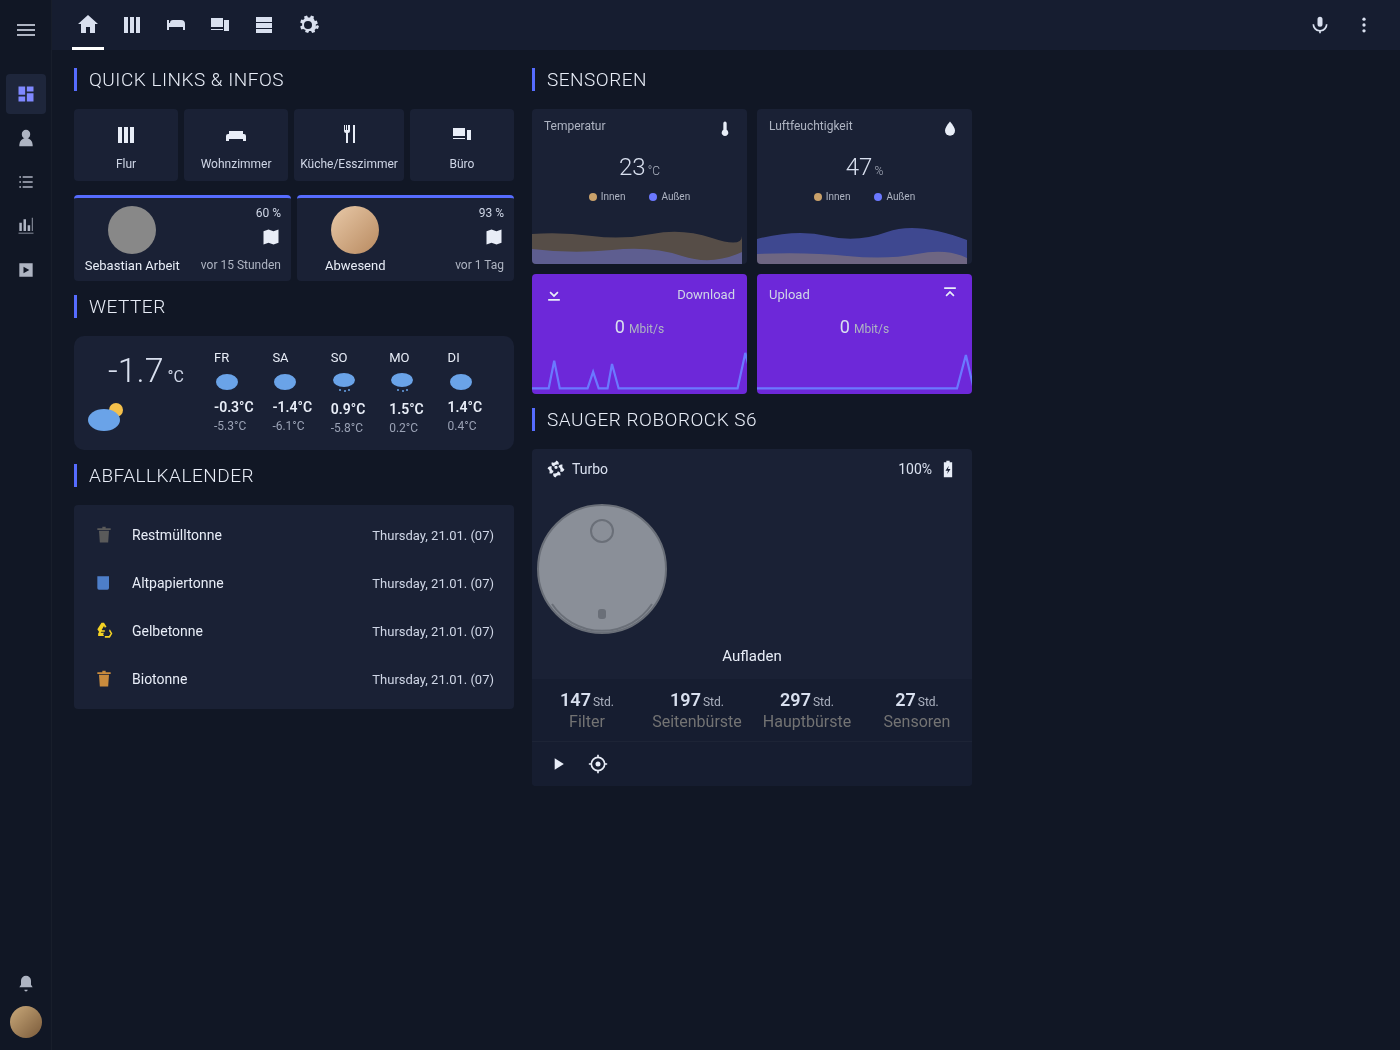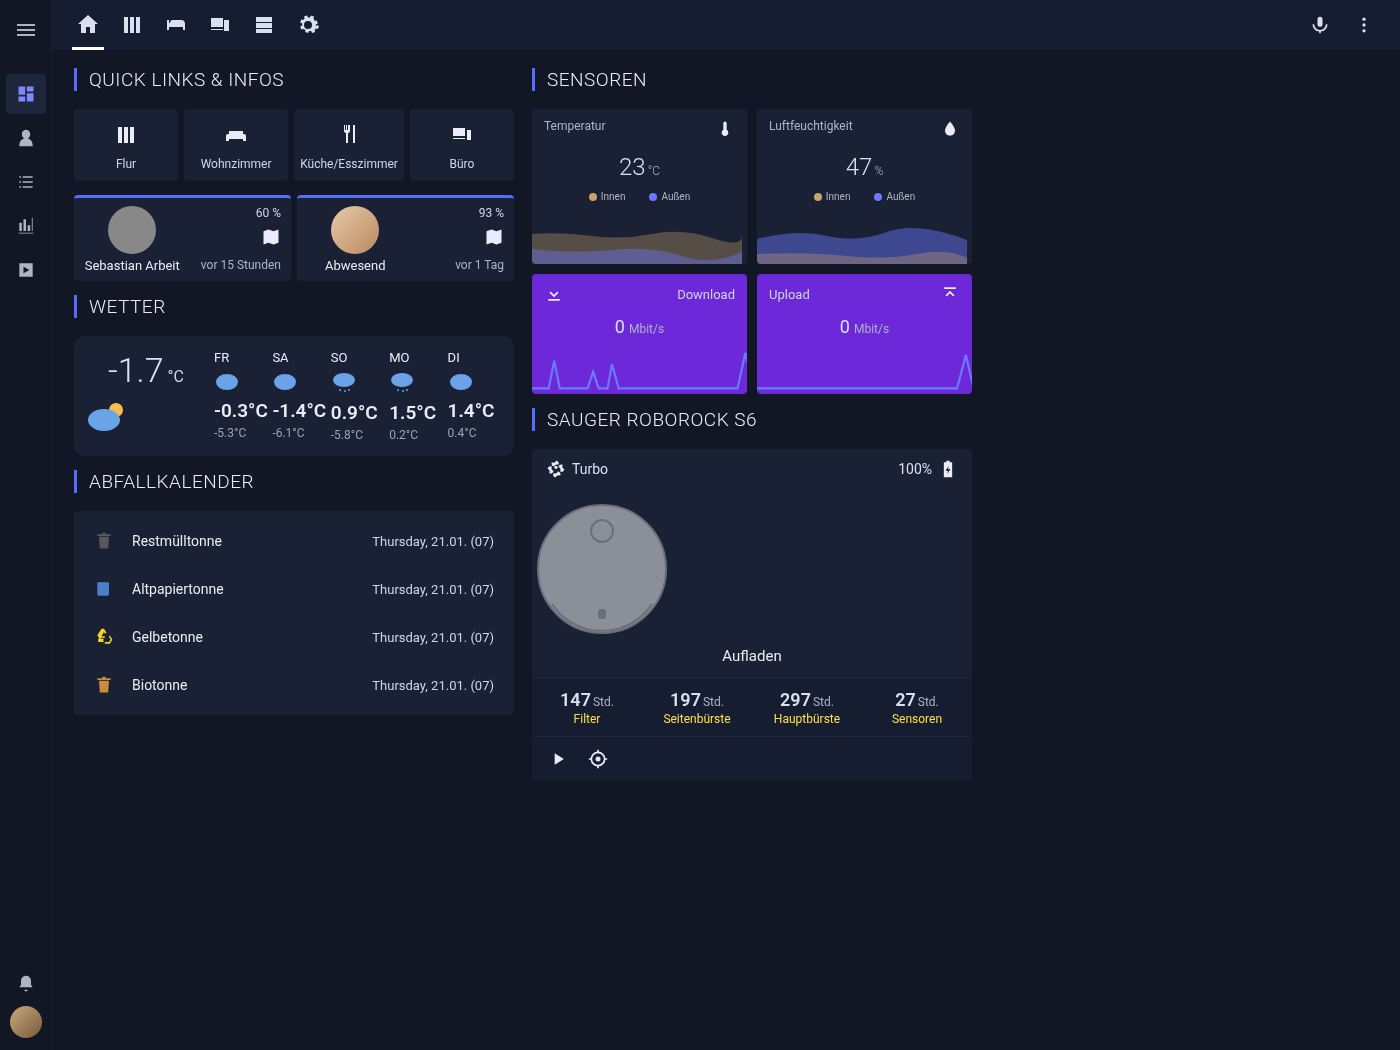--- a/index.html
+++ b/index.html
@@ -111,21 +111,21 @@
   background:#1a2135;border-radius:10px;padding:14px 12px;
   display:flex;align-items:flex-start;gap:8px;
 }
 .weather-now { width:120px;text-align:center; }
 .weather-now .temp { font-size:34px;font-weight:300;display:inline-flex;align-items:baseline;gap:4px; }
 .weather-now .unit { font-size:16px;color:#cfd6e6;font-weight:400; }
 .weather-now .big-icon { margin-top:8px; }
 .forecast { flex:1;display:grid;grid-template-columns:repeat(5,1fr);gap:4px;text-align:left; }
 .forecast .fc-day { font-size:13px;color:#e8edf7;margin-bottom:6px; }
 .forecast .fc-ic { margin:4px 0; }
-.forecast .fc-hi { font-size:19px;font-weight:600;color:#e8edf7;margin-top:8px; }
+.forecast .fc-hi { font-size:14px;font-weight:600;color:#e8edf7;margin-top:8px; }
 .forecast .fc-lo { font-size:12px;color:#9aa2b5;margin-top:4px; }
 .waste-card { background:#1a2135;border-radius:4px;padding:6px 0; }
 .waste-row {
   display:flex;align-items:center;gap:18px;
   padding:14px 20px;font-size:14px;justify-content:flex-end;
 }
 .waste-row .wic { width:20px;text-align:center; }
 .waste-row .wname { flex:1;color:#e8edf7; }
 .waste-row .wdate { color:#cfd6e6;font-size:13px; }
 .sensor-grid { display:grid;grid-template-columns:1fr 1fr;gap:10px; }
@@ -147,21 +147,21 @@
 .net-card .nc-val { text-align:center;margin-top:12px;font-size:18px;font-weight:400; }
 .net-card .nc-val .u { font-size:12px;color:#aeb4c2;margin-left:4px; }
 .vac-card { background:#1a2135;border-radius:4px;overflow:hidden; }
 .vac-top { padding:10px 14px;display:flex;justify-content:space-between;font-size:14px;align-items:center; }
 .vac-body { text-align:center;padding:10px 0 14px; }
 .vac-body svg { margin-bottom:8px; }
 .vac-state { font-size:15px;color:#e8edf7; }
 .vac-stats { display:grid;grid-template-columns:repeat(4,1fr);background:#161d30;padding:10px 0;text-align:center; }
 .vac-stats .vs-num { font-size:18px;font-weight:600; }
 .vac-stats .vs-unit { font-size:12px;color:#aeb4c2;margin-left:2px;font-weight:400; }
-.vac-stats .vs-lbl { font-size:12px;color:#fde047;margin-top:2px; }
+.vac-stats .vs-lbl { font-size:16px;color:#737373;margin-top:2px; }
 .vac-controls { display:flex;gap:20px;padding:12px 16px;background:#161d30;border-top:1px solid rgba(255,255,255,0.03); }
 .vac-controls .vc-btn { cursor:pointer;color:#e8edf7; }
 svg { display:block; }
 .icon-20 { width:20px;height:20px; }
 .icon-24 { width:24px;height:24px; }
 </style>
 </head>
 <body>
 
 <div class="left-rail">

